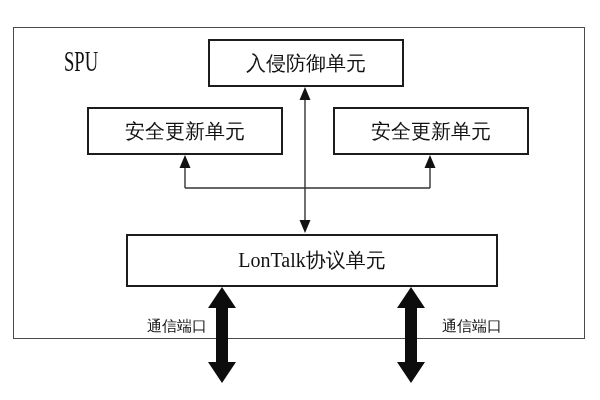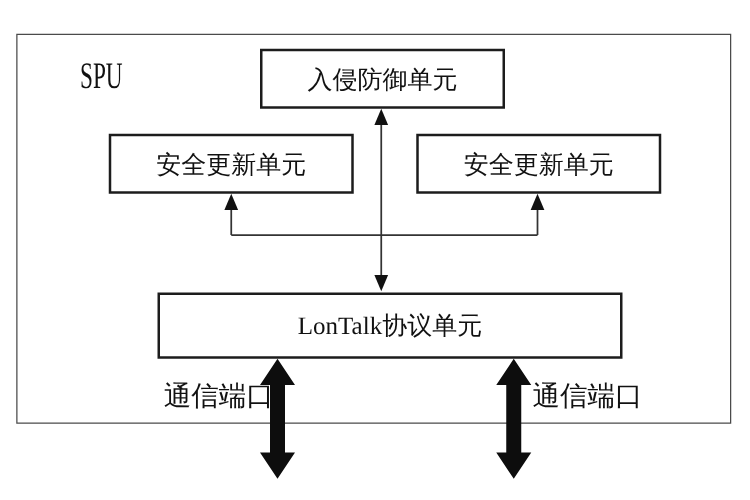--- a/index.html
+++ b/index.html
@@ -47,25 +47,26 @@
     font-size: 20px;
     color: #111111;
     white-space: nowrap;
   }
   .box-intrusion { left: 208px; top: 39px;  width: 196px; height: 48px; }
   .box-update    { left: 87px;  top: 107px; width: 196px; height: 48px; }
   .box-key       { left: 333px; top: 107px; width: 196px; height: 48px; }
   .box-lontalk   { left: 126px; top: 234px; width: 372px; height: 53px; }
   .port-label {
     position: absolute;
-    top: 307px;
-    font-size: 22px;
+    top: 317px;
+    font-size: 15px;
     line-height: 19px;
     color: #111111;
     white-space: nowrap;
+    margin-left: 16px;
   }
   .port-left  { left: 131px; }
   .port-right { left: 426px; }
   .connectors {
     position: absolute;
     left: 0;
     top: 0;
     width: 600px;
     height: 400px;
     pointer-events: none;

